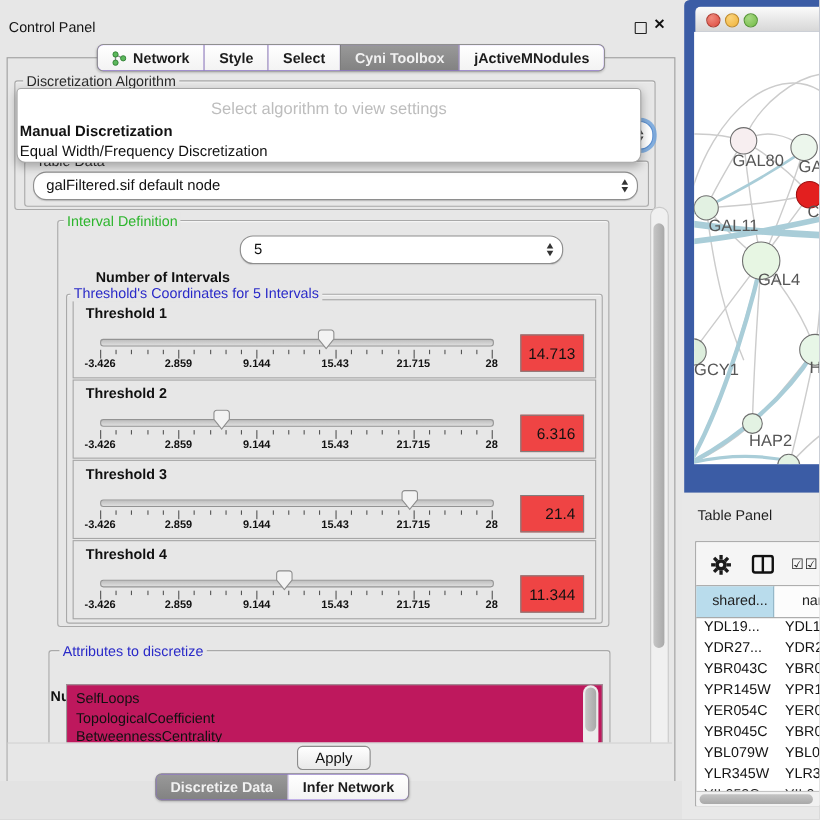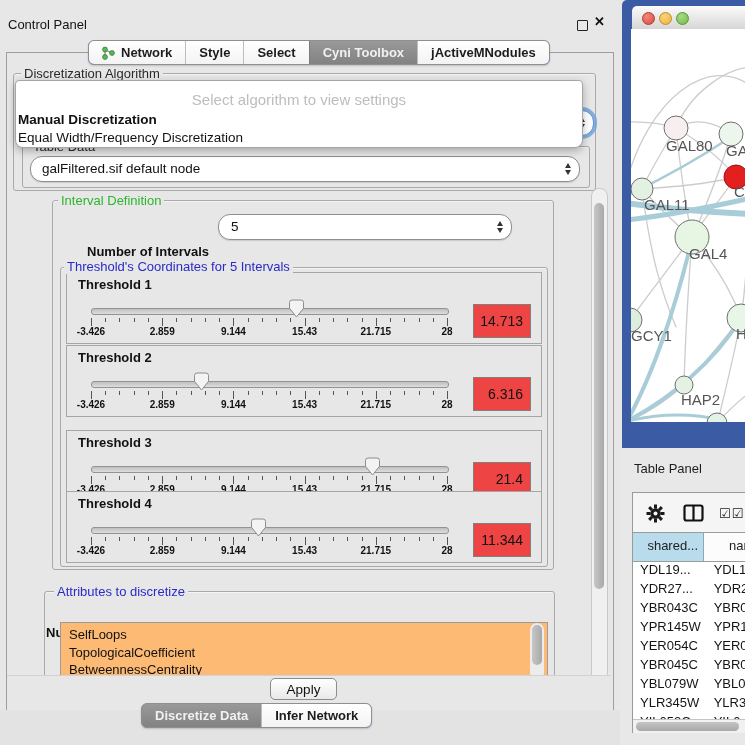--- a/index.html
+++ b/index.html
@@ -36,21 +36,21 @@
   .popup .opt.sel{font-weight:bold;}
   
   .tbox{position:absolute;left:66px;width:474px;height:70px;border:1px solid #a6a6a6;background:#e7e7e7;}
   .tbox .tlabel{position:absolute;left:11px;top:4px;font-size:13px;font-weight:bold;color:#111;}
   .track{position:absolute;left:24px;top:35px;width:356px;height:5px;background:linear-gradient(#bfbfbf,#dedede);border:1px solid #939393;border-radius:3px;}
   .tick{position:absolute;width:1px;background:#555;}
   .ticklbl{position:absolute;top:53px;width:60px;text-align:center;font-size:10px;font-weight:bold;color:#111;}
   .thumb{position:absolute;top:26px;width:17px;height:19px;}
   .vbox{position:absolute;left:406px;top:31px;width:49px;height:32px;background:#ef4444;border:1px solid #7f7f7f;font-size:14px;color:#111;text-align:right;line-height:32px;padding-right:7px;}
   
-  .list{position:absolute;left:60px;top:622px;width:486px;height:60px;background:#fdba74;border:1px solid #9a9a9a;overflow:hidden;}
+  .list{position:absolute;left:60px;top:622px;width:486px;height:60px;background:#be185d;border:1px solid #9a9a9a;overflow:hidden;}
   .list .item{padding-left:8px;font-size:13px;line-height:17.5px;color:#111;white-space:nowrap;}
   .vscroll{position:absolute;background:#f0f0f0;border:1px solid #c9c9c9;border-radius:8px;}
   .vthumb{position:absolute;border-radius:5px;background:linear-gradient(90deg,#c6c6c6,#a9a9a9);}
   .apply-strip{position:absolute;left:7px;top:675px;width:604px;height:34px;background:#e7e7e7;border-top:1px solid #d2d2d2;z-index:10;}
   .btn{position:absolute;background:linear-gradient(#ffffff,#e9e9e9);border:1px solid #8c8c8c;border-radius:5px;font-size:13.5px;color:#111;text-align:center;line-height:19px;}
   
   .net-frame{position:absolute;left:622px;top:0;width:123px;height:448px;background:#3b5ca5;border-radius:5px 0 0 0;}
   .net-titlebar{position:absolute;left:632px;top:6px;width:113px;height:23px;background:linear-gradient(#fbfbfb,#d6d6d6);border-bottom:1px solid #a8a8a8;border-radius:5px 0 0 0;}
   .light{position:absolute;top:6px;width:11px;height:11px;border-radius:50%;}
   .net-canvas{position:absolute;left:631px;top:29px;width:114px;height:393px;background:#fff;overflow:hidden;}
@@ -218,21 +218,21 @@
         <div class="ticklbl" style="left: 65.2px;">2.859</div>
         <div class="ticklbl" style="left: 136.4px;">9.144</div>
         <div class="ticklbl" style="left: 207.6px;">15.43</div>
         <div class="ticklbl" style="left: 278.8px;">21.715</div>
         <div class="ticklbl" style="left: 350px;">28</div>
         <div class="thumb" style="left: 125.859px;"><svg width="17" height="19" viewBox="0 0 17 19">
             <path d="M4 1 h9 a2.5 2.5 0 0 1 2.5 2.5 V9.3 L8.5 18 L1.5 9.3 V3.5 A2.5 2.5 0 0 1 4 1 Z" fill="#f3f3f3" stroke="#8d8d8d" stroke-width="1"></path>
           </svg></div>
         <div class="vbox">6.316</div>
       </div>
-      <div class="tbox" style="top: 430px;">
+      <div class="tbox" style="top: 418px;">
         <div class="tlabel">Threshold 3</div>
         <div class="track"></div>
         <div class="tick" style="left: 24px; top: 45px; height: 8px;"></div>
         <div class="tick" style="left: 38.24px; top: 45px; height: 4px;"></div>
         <div class="tick" style="left: 52.48px; top: 45px; height: 4px;"></div>
         <div class="tick" style="left: 66.72px; top: 45px; height: 4px;"></div>
         <div class="tick" style="left: 80.96px; top: 45px; height: 4px;"></div>
         <div class="tick" style="left: 95.2px; top: 45px; height: 8px;"></div>
         <div class="tick" style="left: 109.44px; top: 45px; height: 4px;"></div>
         <div class="tick" style="left: 123.68px; top: 45px; height: 4px;"></div>

